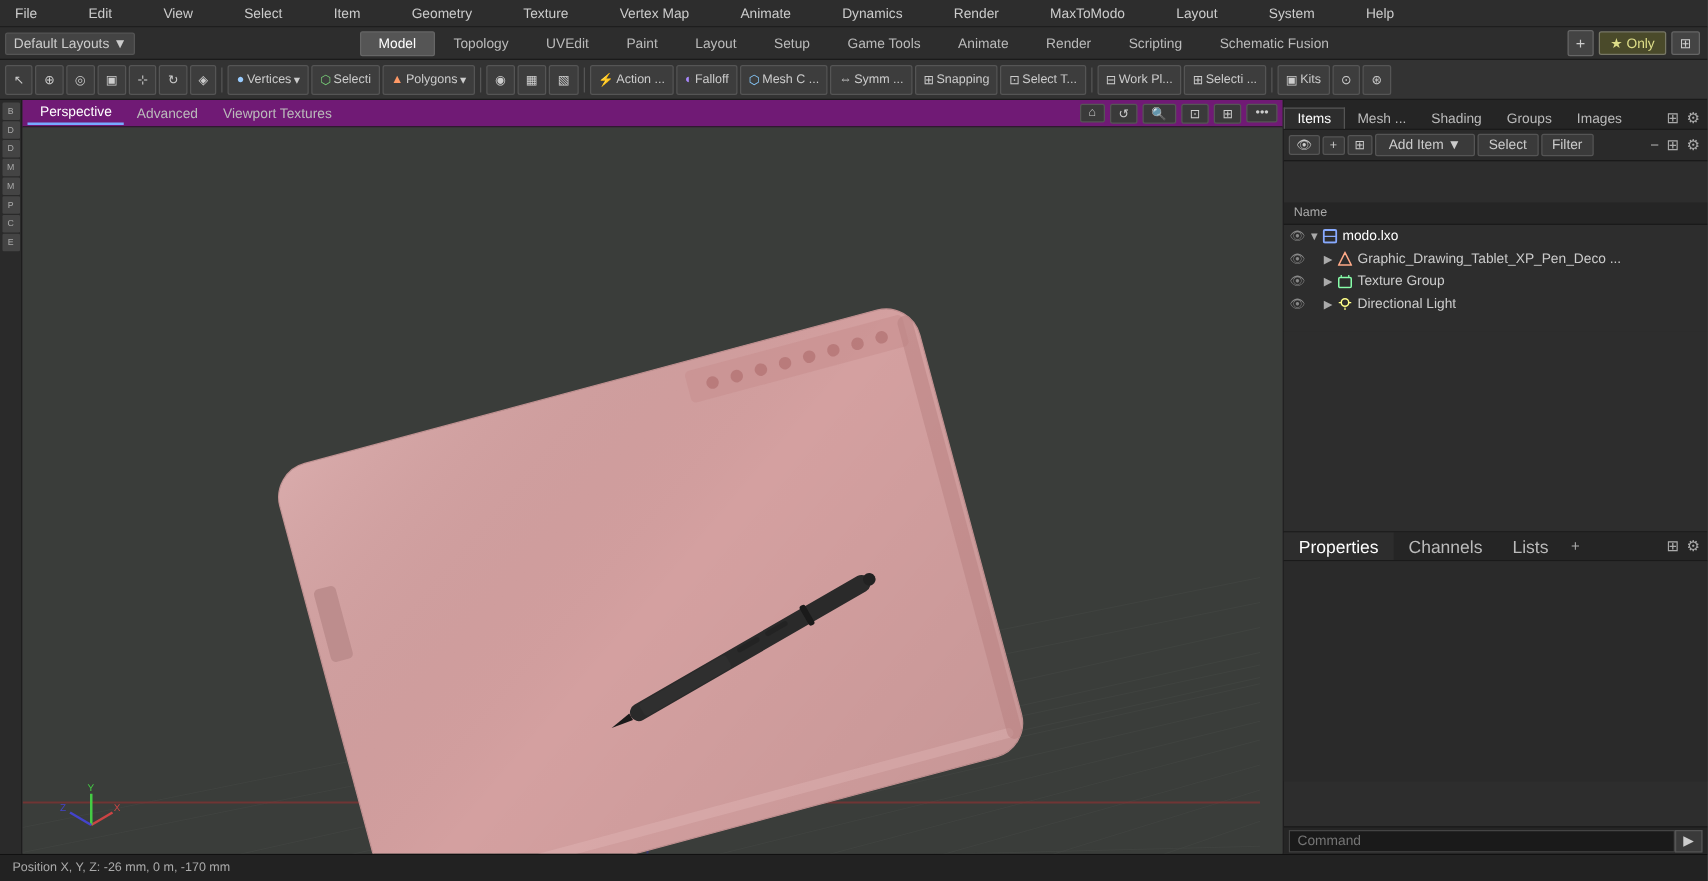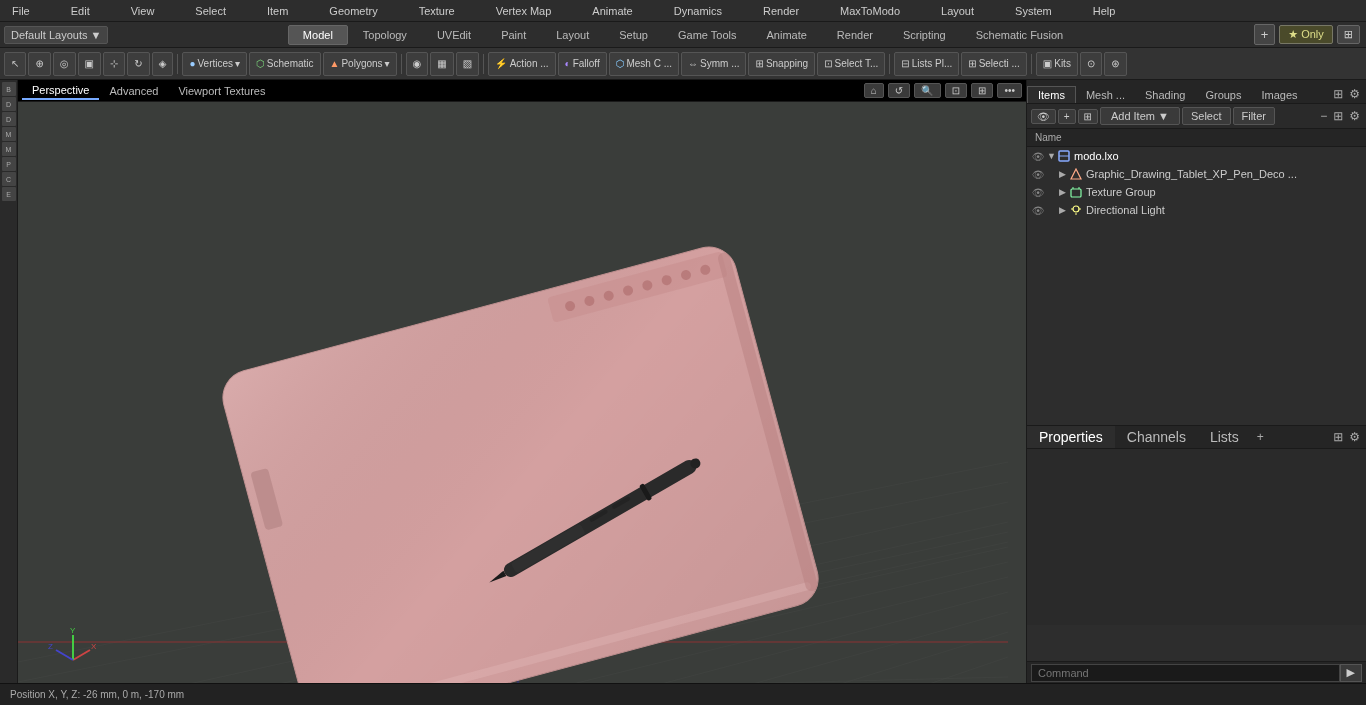--- a/index.html
+++ b/index.html
@@ -27,21 +27,21 @@
 
     
     #main { display: flex; height: calc(705px - 22px - 26px - 32px - 22px); }
 
     
     #left-sidebar { width: 18px; background: #2a2a2a; border-right: 1px solid #1a1a1a; display: flex; flex-direction: column; align-items: center; padding: 2px 0; gap: 1px; overflow: hidden; }
     .side-icon { width: 14px; height: 14px; background: #444; border-radius: 1px; cursor: pointer; display: flex; align-items: center; justify-content: center; font-size: 7px; color: #aaa; }
 
     
     #viewport-container { flex: 1; display: flex; flex-direction: column; position: relative; }
-    #viewport-tabs { display: flex; background: #000000; height: 22px; align-items: center; padding: 0 4px; border-bottom: 1px solid #1a1a1a; }
+    #viewport-tabs { display: flex; background: #701a75; height: 22px; align-items: center; padding: 0 4px; border-bottom: 1px solid #1a1a1a; }
     .vp-tab { padding: 2px 10px; color: #bbb; cursor: pointer; font-size: 11px; }
     .vp-tab.active { color: #fff; border-bottom: 2px solid #7af; }
     .vp-tab-right { margin-left: auto; display: flex; gap: 4px; align-items: center; }
     .vp-tab-btn { background: #3a3a3a; border: 1px solid #555; color: #ccc; padding: 1px 6px; border-radius: 2px; cursor: pointer; font-size: 10px; }
 
     #viewport { flex: 1; background: #3a3d3a; position: relative; overflow: hidden; }
 
     
     #viewport-info { position: absolute; bottom: 30px; right: 8px; text-align: right; font-size: 11px; line-height: 1.5; pointer-events: none; }
     .info-noitems { color: #e8a000; }
@@ -62,21 +62,21 @@
     
     #items-panel { flex: 1; display: flex; flex-direction: column; }
     #items-toolbar { display: flex; align-items: center; gap: 2px; padding: 3px 4px; border-bottom: 1px solid #1a1a1a; background: #2a2a2a; }
     .items-tb-btn { background: #3a3a3a; border: 1px solid #555; color: #ccc; padding: 1px 5px; border-radius: 2px; cursor: pointer; font-size: 10px; }
     #add-item-btn { background: #3a3a3a; border: 1px solid #555; color: #ccc; padding: 2px 10px; border-radius: 2px; cursor: pointer; font-size: 11px; }
     #items-select-btn { background: #3a3a3a; border: 1px solid #555; color: #ccc; padding: 2px 8px; border-radius: 2px; cursor: pointer; font-size: 11px; }
     #items-filter-btn { background: #3a3a3a; border: 1px solid #555; color: #ccc; padding: 2px 8px; border-radius: 2px; cursor: pointer; font-size: 11px; }
     .items-tb-right { margin-left: auto; display: flex; gap: 2px; }
 
     
-    #items-header { display: flex; background: #252525; padding: 3px 8px; border-bottom: 1px solid #1a1a1a; }
+    #items-header { display: flex; background: #252525; padding: 3px 8px; border-bottom: 1px solid #1a1a1a; margin-top: 33px; }
     .items-col-name { flex: 1; color: #aaa; font-size: 10px; }
 
     #items-list { flex: 1; overflow-y: auto; background: #2d2d2d; }
     .item-row { display: flex; align-items: center; padding: 2px 4px; cursor: pointer; }
     .item-eye { width: 14px; height: 14px; display: flex; align-items: center; justify-content: center; margin-right: 2px; cursor: pointer; color: #888; font-size: 10px; }
     .item-indent0 { margin-left: 0px; }
     .item-indent1 { margin-left: 12px; }
     .item-expand { width: 10px; color: #aaa; cursor: pointer; font-size: 9px; }
     .item-icon { width: 14px; height: 14px; margin-right: 3px; display: inline-flex; align-items: center; justify-content: center; }
     .item-name { color: #ccc; font-size: 11px; }
@@ -173,21 +173,21 @@
     <span>◈</span>
   </button>
   <div class="tb-sep"></div>
   <button class="tb-btn">
     <span style="color:#9cf">●</span>
     <span>Vertices</span>
     <span>▾</span>
   </button>
   <button class="tb-btn">
     <span style="color:#7c7">⬡</span>
-    <span>Schematic</span>
+    <span>Selecti</span>
   </button>
   <button class="tb-btn">
     <span style="color:#f96">▲</span>
     <span>Polygons</span>
     <span>▾</span>
   </button>
   <div class="tb-sep"></div>
   <button class="tb-btn">
     <span>◉</span>
   </button>
@@ -218,21 +218,21 @@
     <span>⊞</span>
     <span>Snapping</span>
   </button>
   <button class="tb-btn">
     <span>⊡</span>
     <span>Select T...</span>
   </button>
   <div class="tb-sep"></div>
   <button class="tb-btn">
     <span>⊟</span>
-    <span>Lists Pl...</span>
+    <span>Work Pl...</span>
   </button>
   <button class="tb-btn">
     <span>⊞</span>
     <span>Selecti ...</span>
   </button>
   <div class="tb-sep"></div>
   <button class="tb-btn">
     <span>▣</span>
     <span>Kits</span>
   </button>

